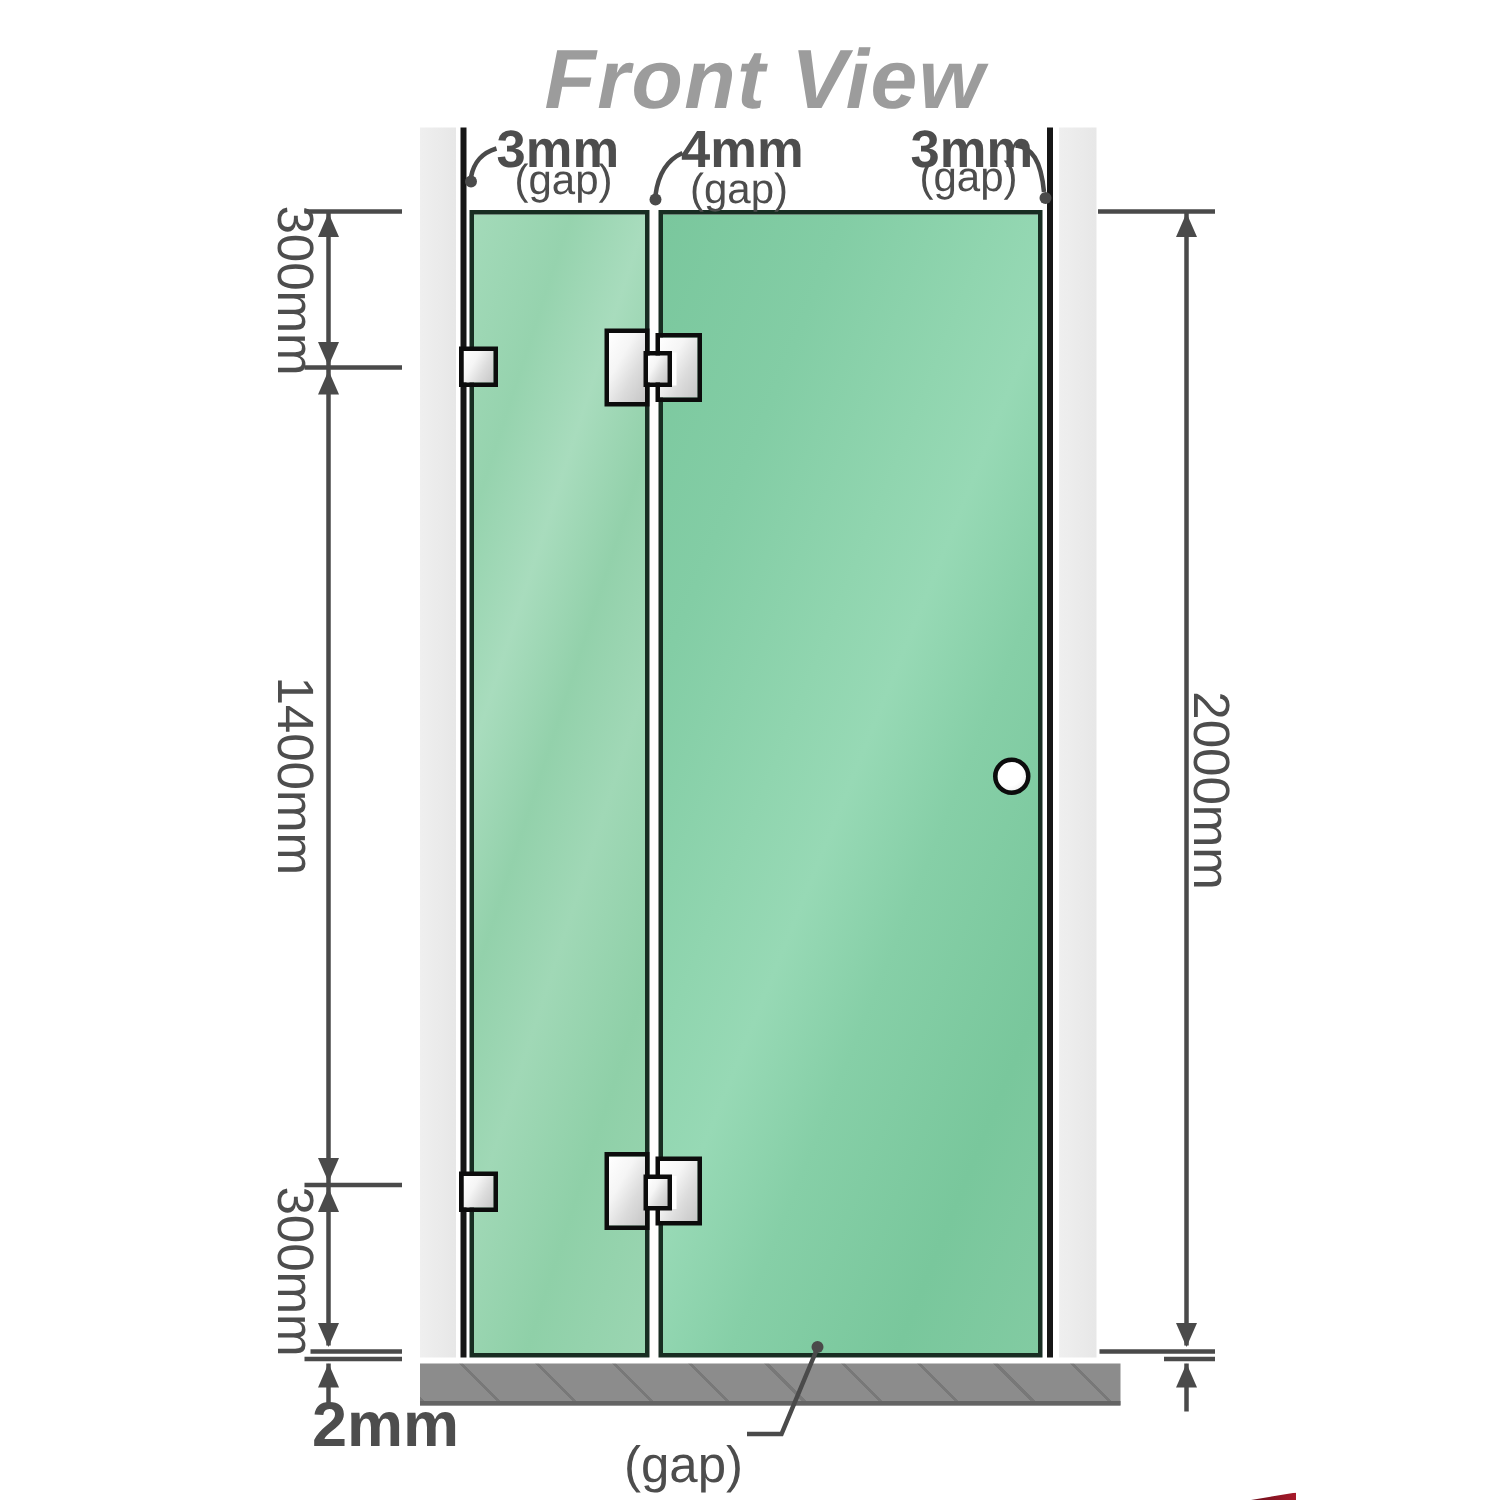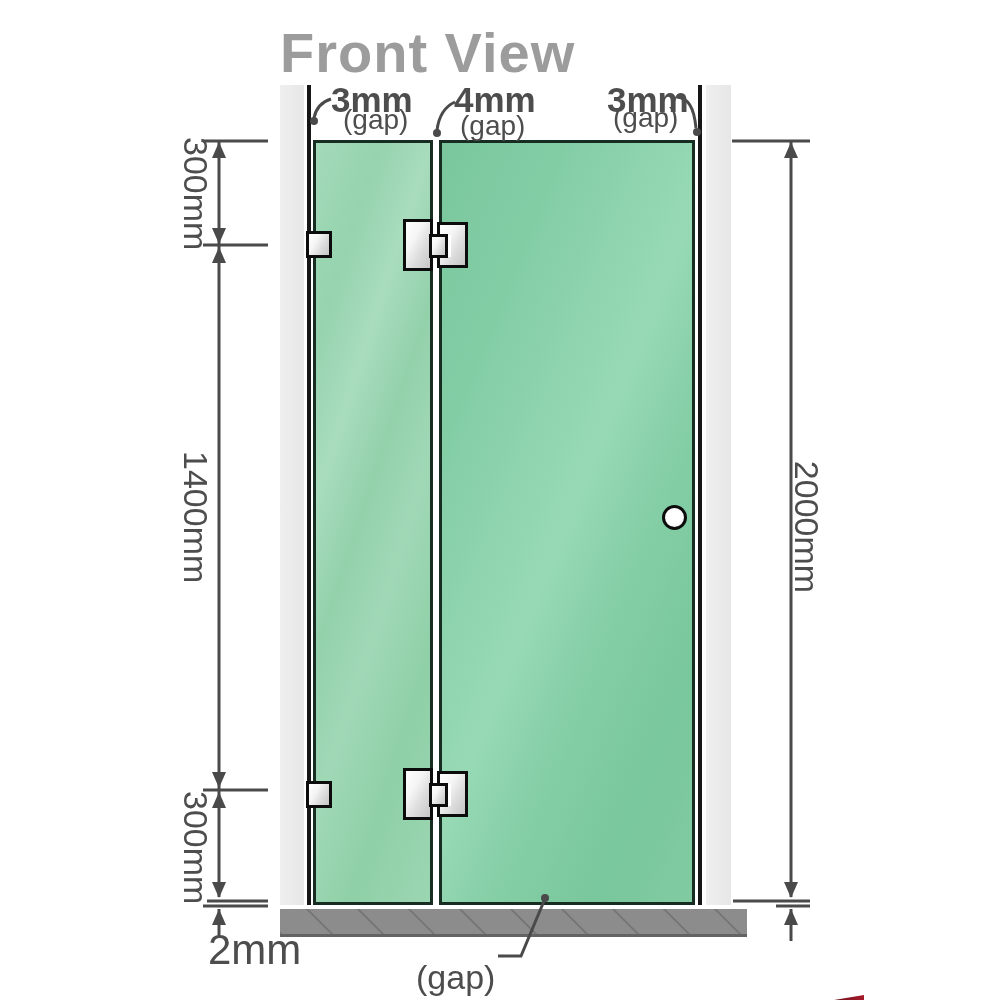--- a/index.html
+++ b/index.html
@@ -1,21 +1,21 @@
 <!DOCTYPE html>
 <html><head>
 <meta charset="utf-8">
 <style>
   * { box-sizing: border-box; margin: 0; padding: 0; }
   html,body { width:1000px; height:1000px; background:#ffffff; font-family:"Liberation Sans", sans-serif; }
   #stage { position:relative; width:1000px; height:1000px; background:#ffffff; overflow:hidden; }
 
   .title {
     position:absolute; left:280px; top:20px; width:460px;
-    text-align:left; font-size:56px; font-weight:bold; 
+    text-align:center; font-size:56px; font-weight:bold; font-style:italic;
     color:#9c9c9c; letter-spacing:1px;
   }
 
   .wall { position:absolute; top:85px; height:820px; background:linear-gradient(90deg,#efefef,#e7e7e7); }
   .wall-left  { left:280px; width:24px; }
   .wall-right { left:706px; width:25px; }
   .wall-face { position:absolute; top:85px; height:820px; width:4px; background:#161616; }
   .wall-face-left  { left:307px; }
   .wall-face-right { left:698px; }
 
@@ -45,21 +45,21 @@
     position:absolute; left:280px; top:909px; width:467px; height:28px;
     background-color:#8c8c8c;
     background-image:repeating-linear-gradient(45deg, rgba(0,0,0,0.14) 0 2px, transparent 2px 36px);
     border-bottom:3px solid #646464;
   }
 
   .dim-label { position:absolute; color:#4d4d4d; line-height:1.0; white-space:nowrap; }
   .gap-big   { font-size:35px;font-weight:bold; }
   .gap-sub   { font-size:28px; }
   .rot       { transform:rotate(90deg); text-align:center; font-size:34px; }
-  .bottom-big{ font-size:42px; }
+  .bottom-big{ font-size:42px;font-weight:bold; }
   .bottom-mid{ font-size:39px; }
   .bottom-sub{ font-size:34px; }
 
   svg.overlay { position:absolute; left:0; top:0; width:1000px; height:1000px; }
 
   .watermark {
     position:absolute; left:834px; top:995px; width:30px; height:5px;
     background:linear-gradient(90deg,#6d0f1b,#a81a2b);
     clip-path:polygon(0 100%,100% 0,100% 100%);
   }

